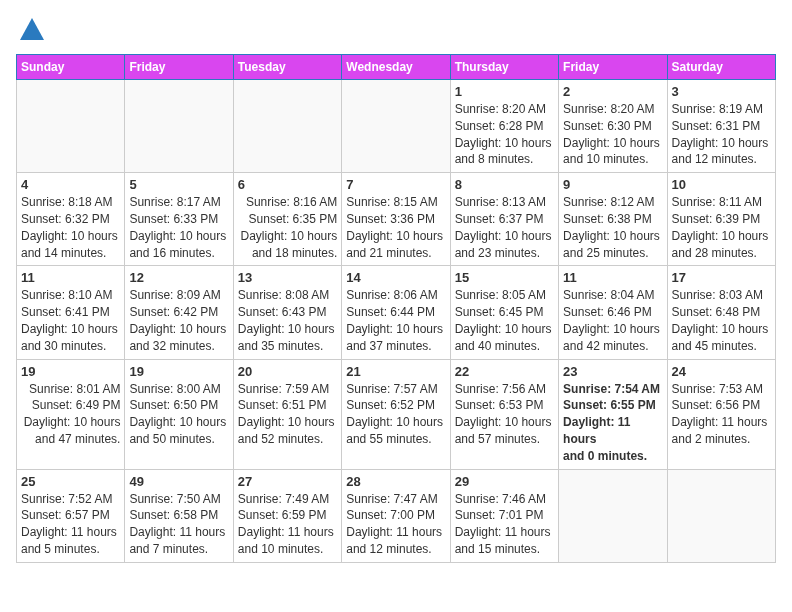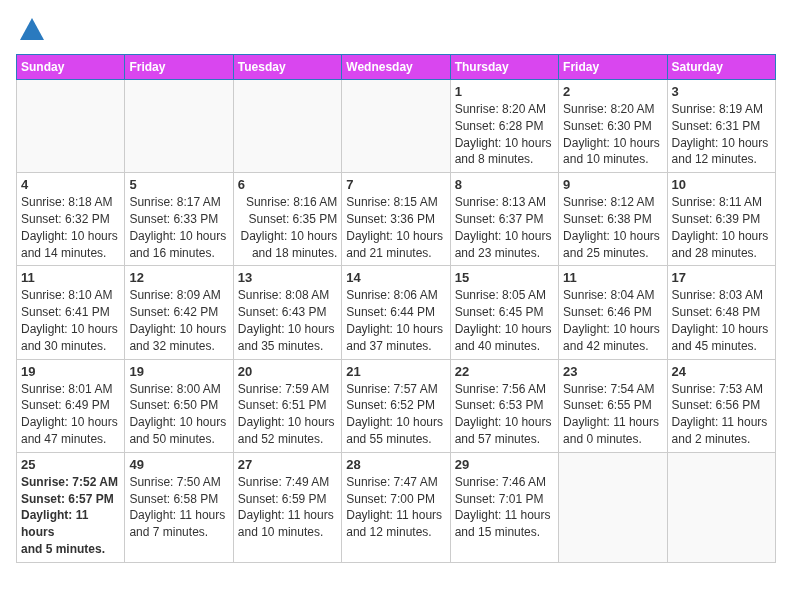--- a/index.html
+++ b/index.html
@@ -248,21 +248,21 @@
           <span class="day-num">17</span>
           <div class="day-info" style="white-space: pre-line;">Sunrise: 8:03 AM
 Sunset: 6:48 PM
 Daylight: 10 hours
 and 45 minutes.</div>
         </td>
       </tr>
       <tr>
         <td>
           <span class="day-num">19</span>
-          <div class="day-info" style="white-space: pre-line;">Sunrise: 8:01 AM
+          <div class="day-info" style="white-space: pre-line; text-align: right;">Sunrise: 8:01 AM
 Sunset: 6:49 PM
 Daylight: 10 hours
 and 47 minutes.</div>
         </td>
         <td>
           <span class="day-num">19</span>
           <div class="day-info" style="white-space: pre-line;">Sunrise: 8:00 AM
 Sunset: 6:50 PM
 Daylight: 10 hours
 and 50 minutes.</div>
@@ -283,37 +283,37 @@
         </td>
         <td>
           <span class="day-num">22</span>
           <div class="day-info" style="white-space: pre-line;">Sunrise: 7:56 AM
 Sunset: 6:53 PM
 Daylight: 10 hours
 and 57 minutes.</div>
         </td>
         <td>
           <span class="day-num">23</span>
-          <div class="day-info" style="white-space: pre-line;">Sunrise: 7:54 AM
+          <div class="day-info" style="white-space: pre-line; font-weight: bold;">Sunrise: 7:54 AM
 Sunset: 6:55 PM
 Daylight: 11 hours
 and 0 minutes.</div>
         </td>
         <td>
           <span class="day-num">24</span>
           <div class="day-info" style="white-space: pre-line;">Sunrise: 7:53 AM
 Sunset: 6:56 PM
 Daylight: 11 hours
 and 2 minutes.</div>
         </td>
       </tr>
       <tr>
         <td>
           <span class="day-num">25</span>
-          <div class="day-info" style="white-space: pre-line; font-weight: bold;">Sunrise: 7:52 AM
+          <div class="day-info" style="white-space: pre-line;">Sunrise: 7:52 AM
 Sunset: 6:57 PM
 Daylight: 11 hours
 and 5 minutes.</div>
         </td>
         <td>
           <span class="day-num">49</span>
           <div class="day-info" style="white-space: pre-line;">Sunrise: 7:50 AM
 Sunset: 6:58 PM
 Daylight: 11 hours
 and 7 minutes.</div>

